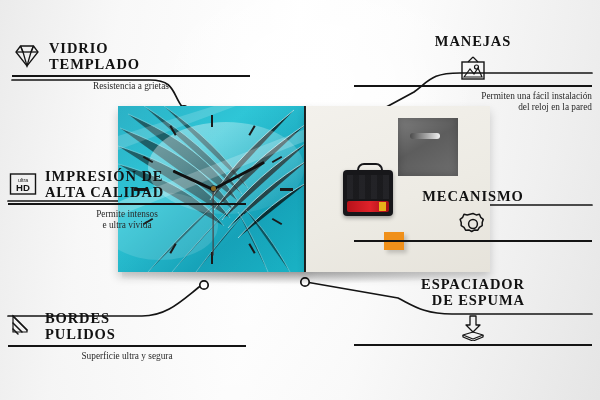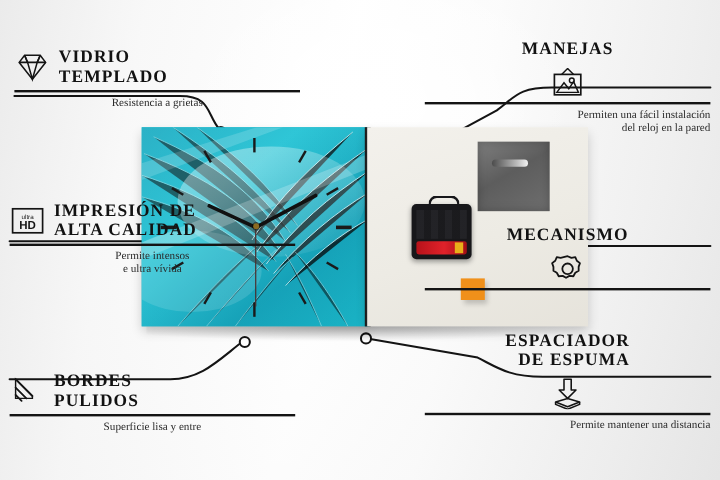--- a/index.html
+++ b/index.html
@@ -239,21 +239,21 @@
         </g>
         <path d="M5,3 L19,17 L19,19 L5,19 Z" fill="none" stroke="#141414" stroke-width="1.2"></path>
       </svg>
       <div class="ttl">
         <div>BORDES</div>
         <div>PULIDOS</div>
       </div>
     </div>
     <div class="rule"></div>
     <div class="sub">
-      <div>Superficie lisa y entre</div>
+      <div>Superficie ultra y segura</div>
     </div>
   </div>
 
   <div class="feat right" style="left:354px;top:33px;">
     <div class="head">
       <div class="ttl">
         <div>MANEJAS</div>
       </div>
       <svg class="ico" viewBox="0 0 30 26">
         <path d="M15,1 L10,6 M15,1 L20,6" fill="none" stroke="#141414" stroke-width="1.2"></path>
@@ -293,16 +293,15 @@
       <svg class="ico" viewBox="0 0 30 26">
         <g fill="none" stroke="#141414" stroke-width="1.3" stroke-linejoin="round">
           <path d="M12,1 L18,1 L18,10 L22,10 L15,17 L8,10 L12,10 Z"></path>
           <path d="M15,17 L25,20 L15,24 L5,20 Z"></path>
           <path d="M5,20 L5,22 L15,26 L25,22 L25,20"></path>
         </g>
       </svg>
     </div>
     <div class="rule"></div>
     <div class="sub">
-      <div>Permite mantener una distancia</div>
     </div>
   </div>
 </div>
 
 </body></html>

